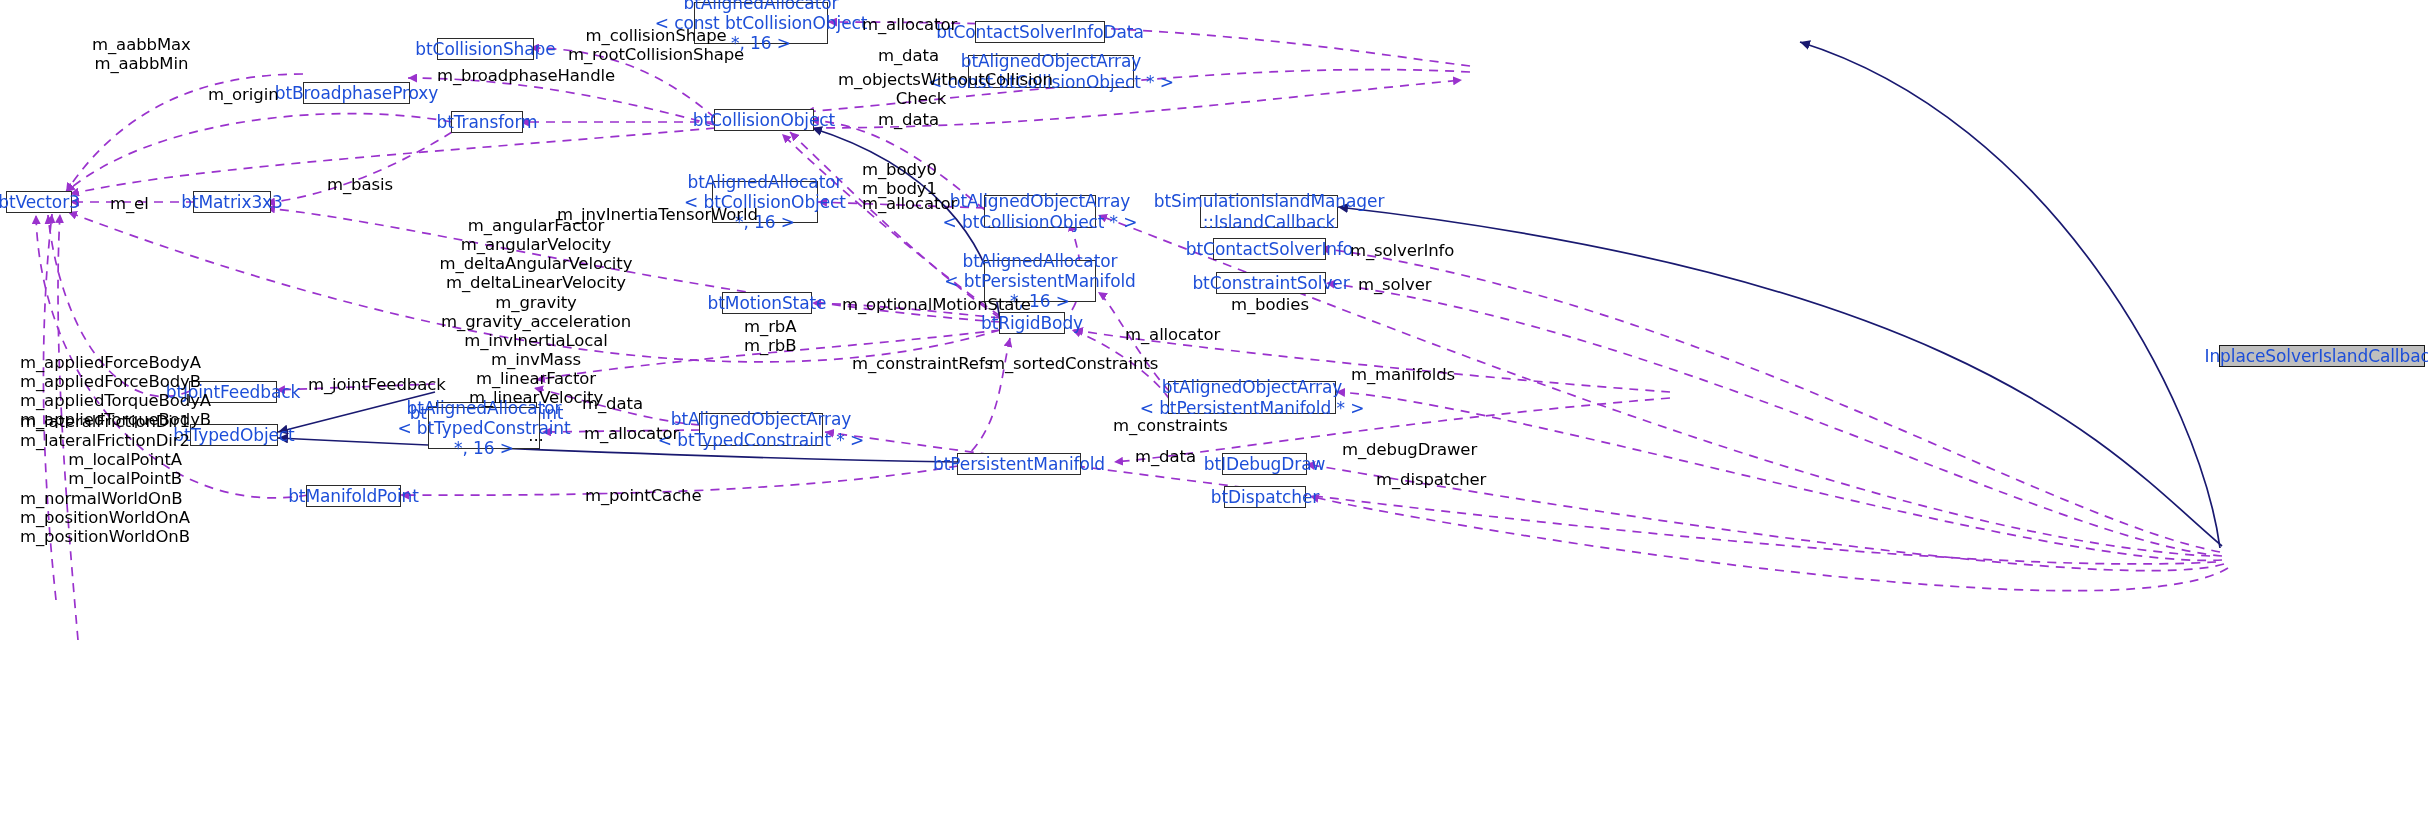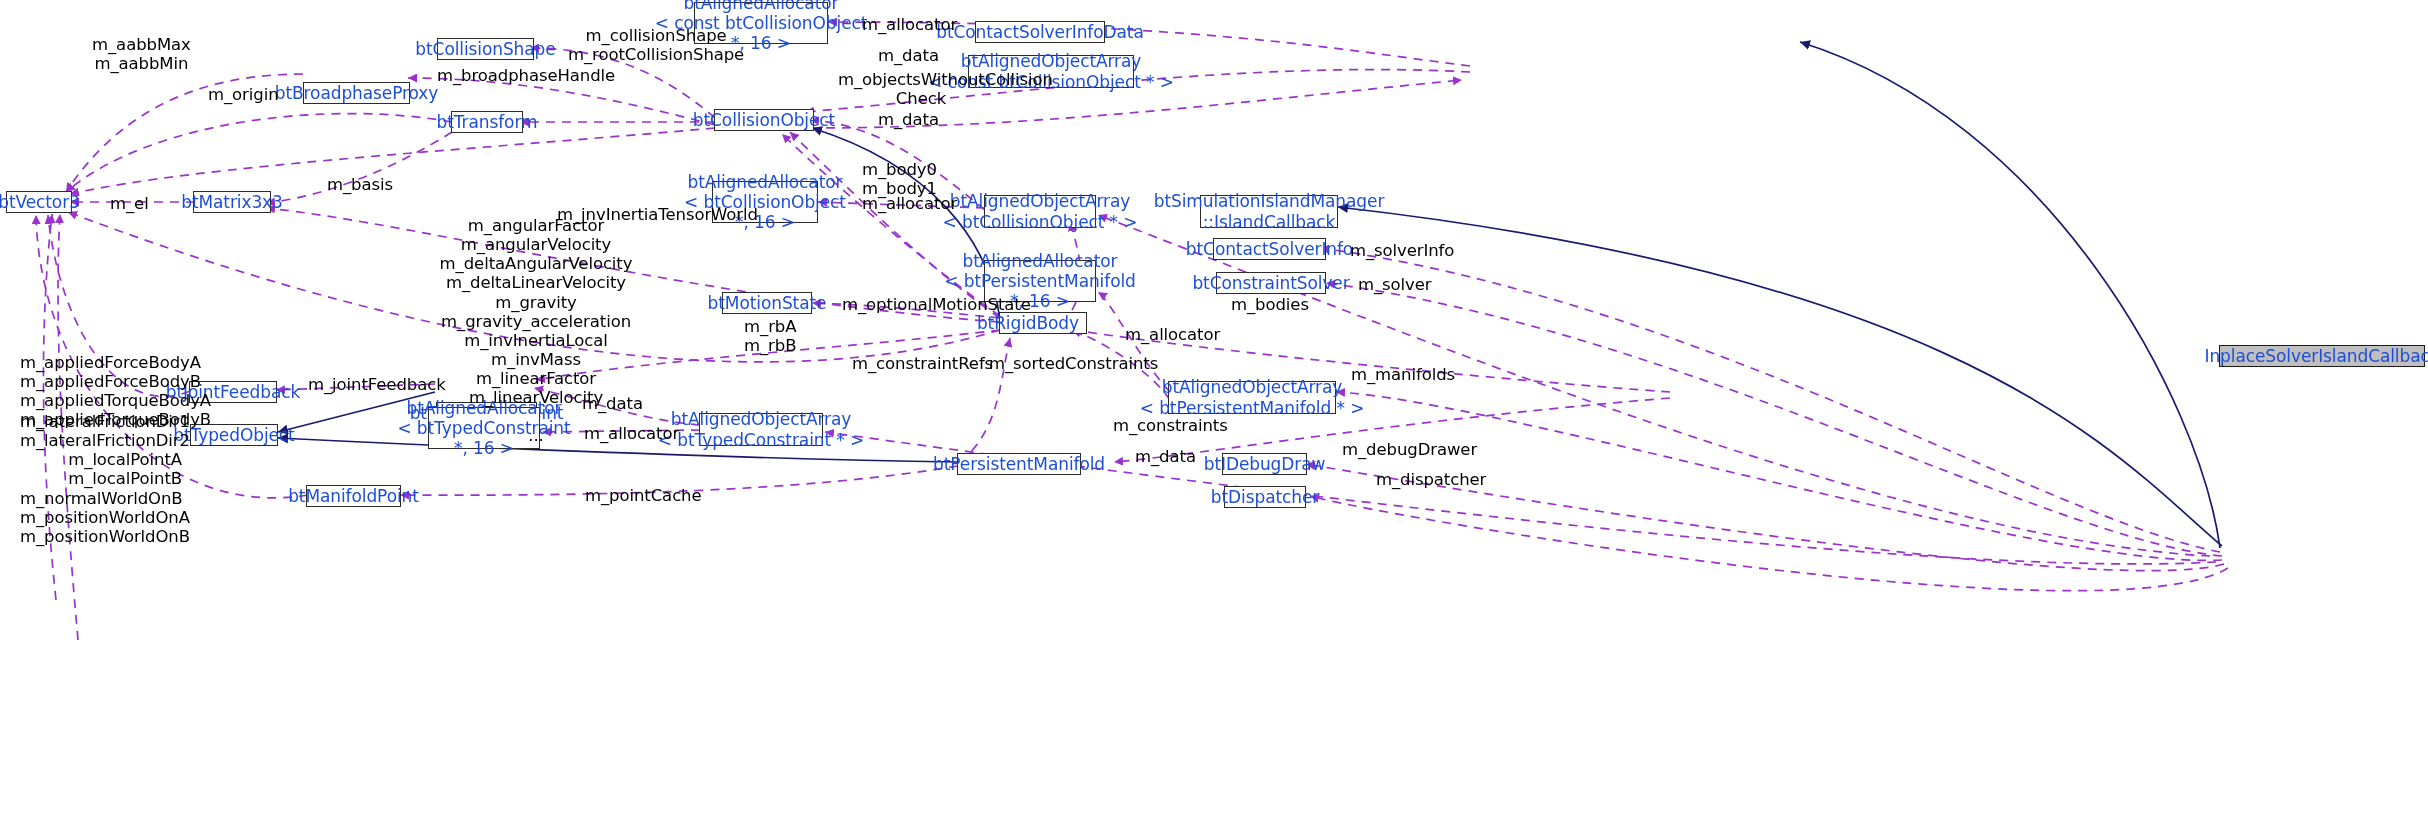--- a/index.html
+++ b/index.html
@@ -191,21 +191,21 @@
 
   <div class="node" style="left:984px;top:195px;width:112px;height:33px;"><span>btAlignedObjectArray
 &lt; btCollisionObject * &gt;</span></div>
 
   <div class="node" style="left:984px;top:260px;width:112px;height:42px;"><span>btAlignedAllocator
 &lt; btPersistentManifold
 *, 16 &gt;</span></div>
 
   <div class="node" style="left:722px;top:292px;width:90px;height:22px;"><span>btMotionState</span></div>
 
-  <div class="node" style="left:999px;top:312px;width:88px;height:22px;justify-content:flex-end;"><span>btRigidBody</span></div>
+  <div class="node" style="left:999px;top:312px;width:66px;height:22px;"><span>btRigidBody</span></div>
 
   <div class="node" style="left:1200px;top:195px;width:138px;height:33px;"><span>btSimulationIslandManager
 ::IslandCallback</span></div>
 
   <div class="node" style="left:1213px;top:238px;width:113px;height:22px;"><span>btContactSolverInfo</span></div>
 
   <div class="node" style="left:1216px;top:272px;width:110px;height:22px;"><span>btConstraintSolver</span></div>
 
   <div class="node highlight" style="left:2219px;top:345px;width:206px;height:22px;"><span>InplaceSolverIslandCallback</span></div>
 

